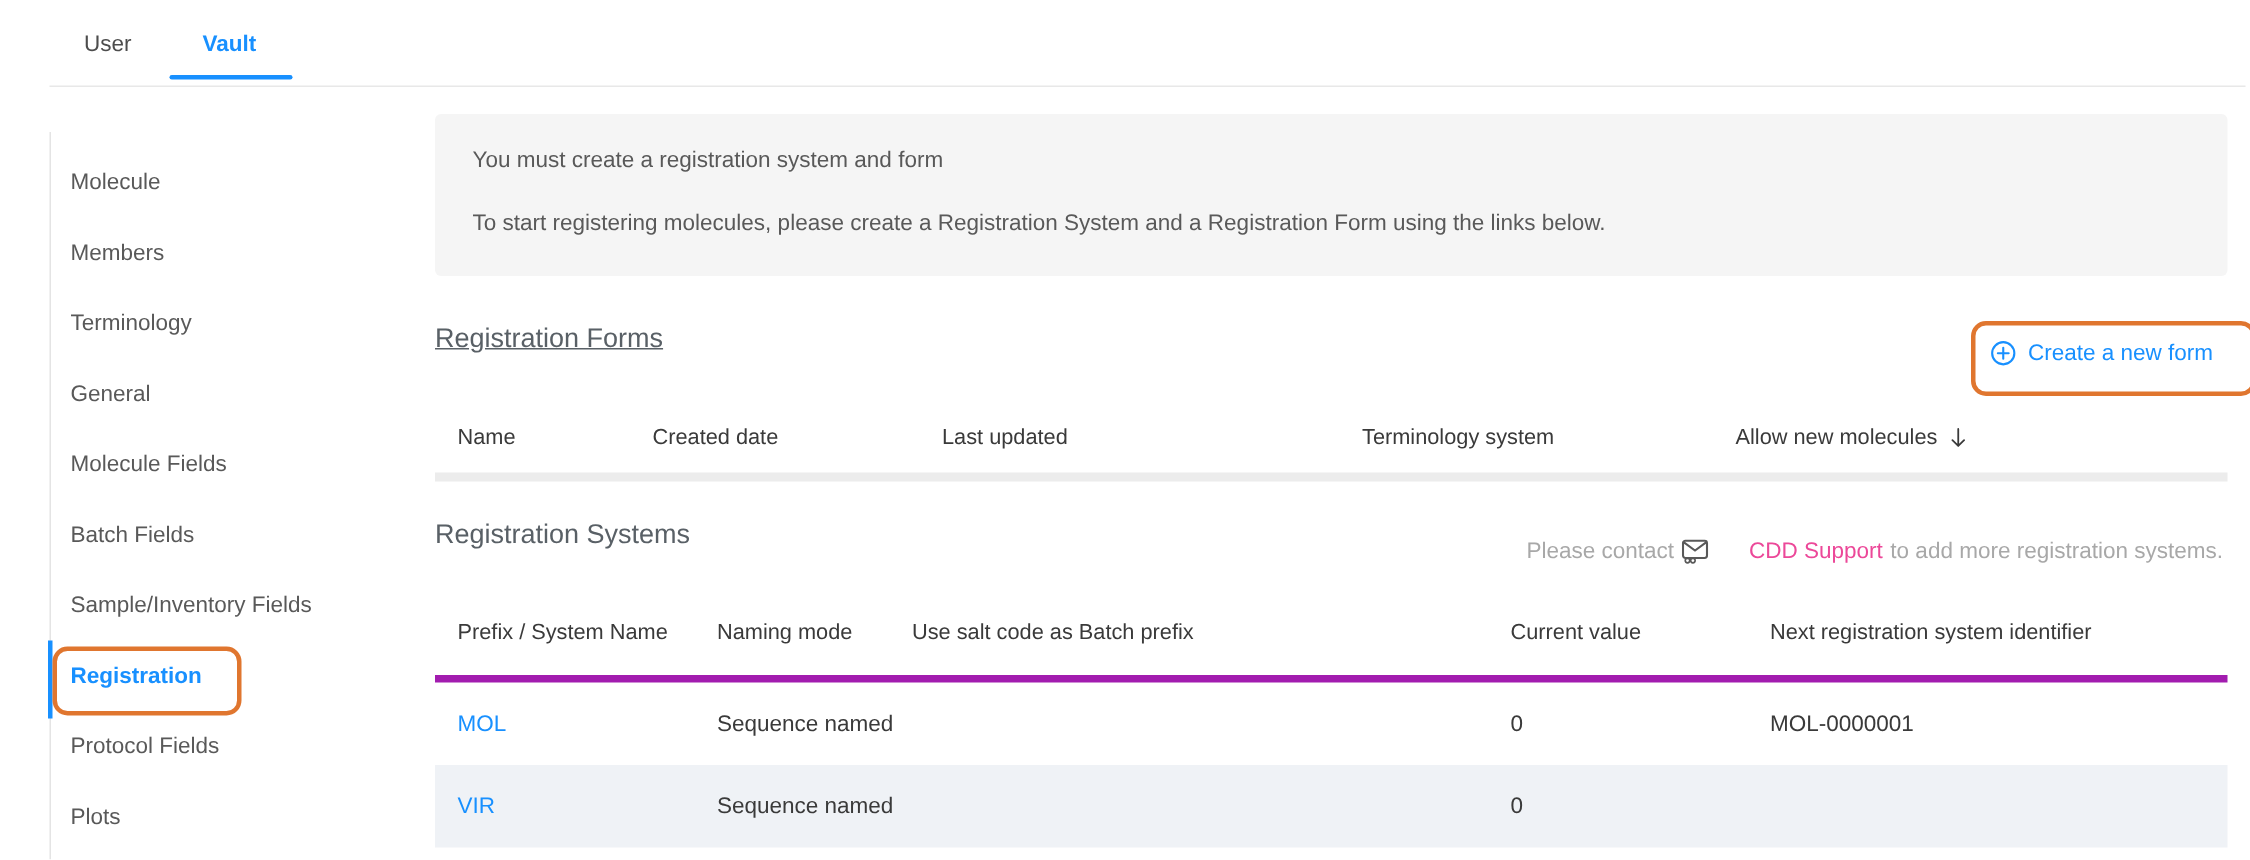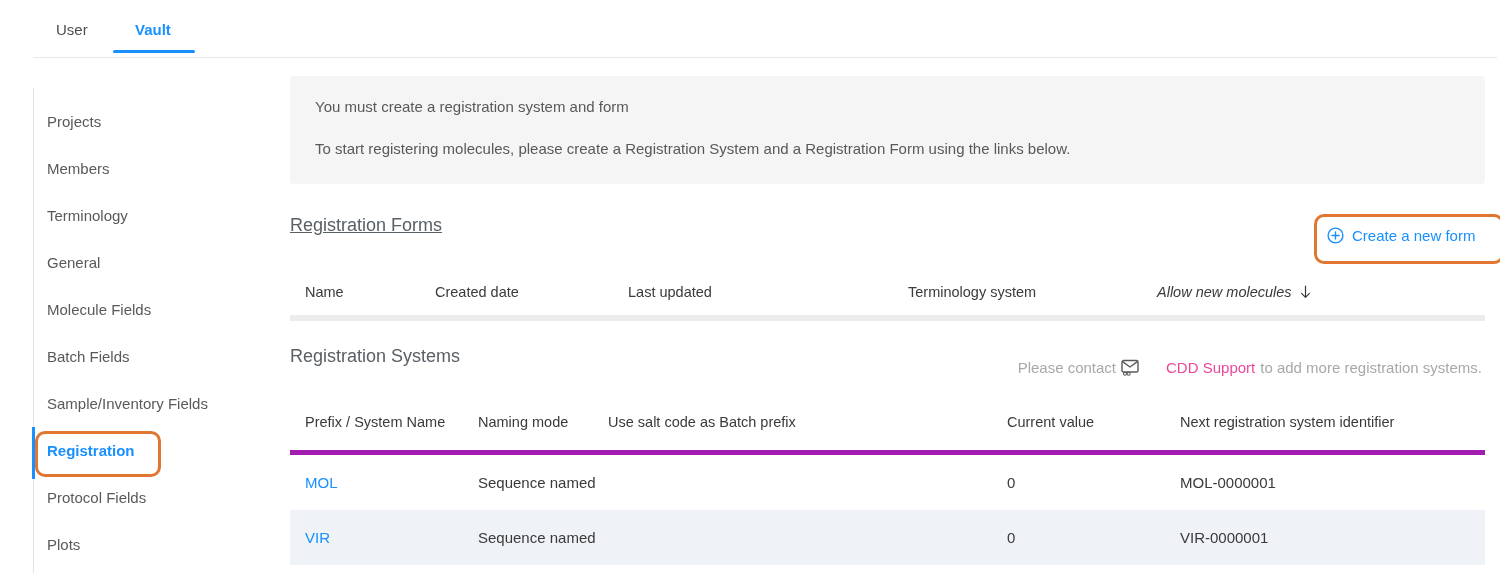--- a/index.html
+++ b/index.html
@@ -45,21 +45,21 @@
   
   .create-btn{position:absolute;left:1327px;top:227px;display:flex;align-items:center;gap:8px;
     font-size:15px;color:#1890ff;text-decoration:none;cursor:pointer;white-space:nowrap;}
   .create-btn .icon{display:inline-flex;align-items:center;}
 
   
   .thead{position:absolute;left:290px;width:1195px;height:20px;}
   .forms-thead{top:282px;}
   .systems-thead{top:412px;}
   .thead span.col{position:absolute;top:0;height:20px;line-height:20px;font-size:14.5px;color:#3a3a3a;white-space:nowrap;}
-  .col-sort{display:flex;align-items:center;gap:7px;cursor:pointer;font-style:italic;}
+  .col-sort{display:flex;align-items:center;gap:7px;cursor:pointer;}
   .gray-bar{position:absolute;left:290px;top:315px;width:1195px;height:6px;background:#ececec;}
 
   
   .contact-note{position:absolute;top:359px;right:18px;display:flex;align-items:center;gap:5px;
     font-size:15px;color:#a8a8a8;white-space:nowrap;}
   .contact-note .env{display:inline-flex;align-items:center;margin-right:-2px;}
   .contact-note a{color:#ec4899;text-decoration:none;cursor:pointer;margin-left:23px;}
 
   
   .systems-rows{position:absolute;left:290px;top:450px;width:1195px;border-top:5px solid #a21caf;}
@@ -79,21 +79,21 @@
 <div class="page">
 
   <div class="tab tab-user">User</div>
   <div class="tab tab-vault">Vault</div>
   <div class="tab-underline"></div>
   <div class="tabs-divider"></div>
 
   <div class="sidebar-line"></div>
   <div class="sidebar-active-bar"></div>
   <nav>
-    <div class="side-item" style="top:112px">Projects</div>
+    <div class="side-item" style="top:112px">Molecule</div>
     <div class="side-item" style="top:159px">Members</div>
     <div class="side-item" style="top:206px">Terminology</div>
     <div class="side-item" style="top:253px">General</div>
     <div class="side-item" style="top:300px">Molecule Fields</div>
     <div class="side-item" style="top:347px">Batch Fields</div>
     <div class="side-item" style="top:394px">Sample/Inventory Fields</div>
     <div class="side-item active" style="top:441px">Registration</div>
     <div class="side-item" style="top:488px">Protocol Fields</div>
     <div class="side-item" style="top:535px">Plots</div>
   </nav>
@@ -163,17 +163,16 @@
       <span class="cell s-c1">Sequence named</span>
       <span class="cell s-c2"></span>
       <span class="cell s-c3">0</span>
       <span class="cell s-c4">MOL-0000001</span>
     </div>
     <div class="sys-row alt">
       <a class="cell s-c0">VIR</a>
       <span class="cell s-c1">Sequence named</span>
       <span class="cell s-c2"></span>
       <span class="cell s-c3">0</span>
-      <span class="cell s-c4">VIR-0000001</span>
     </div>
   </div>
 
 </div>
 
 </body></html>

